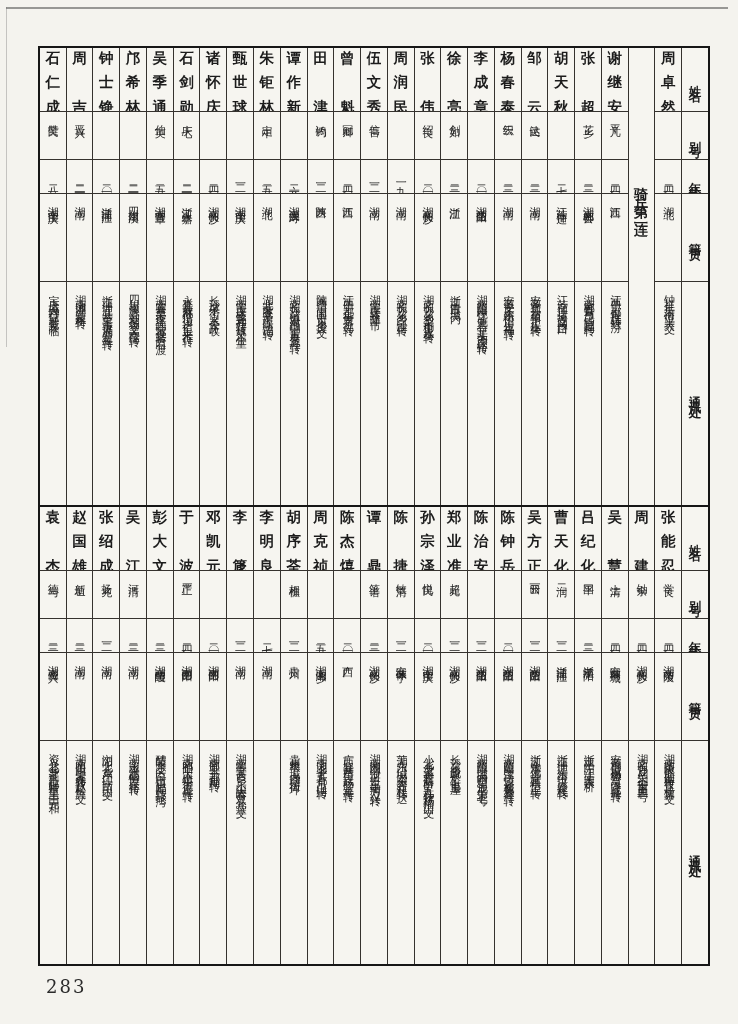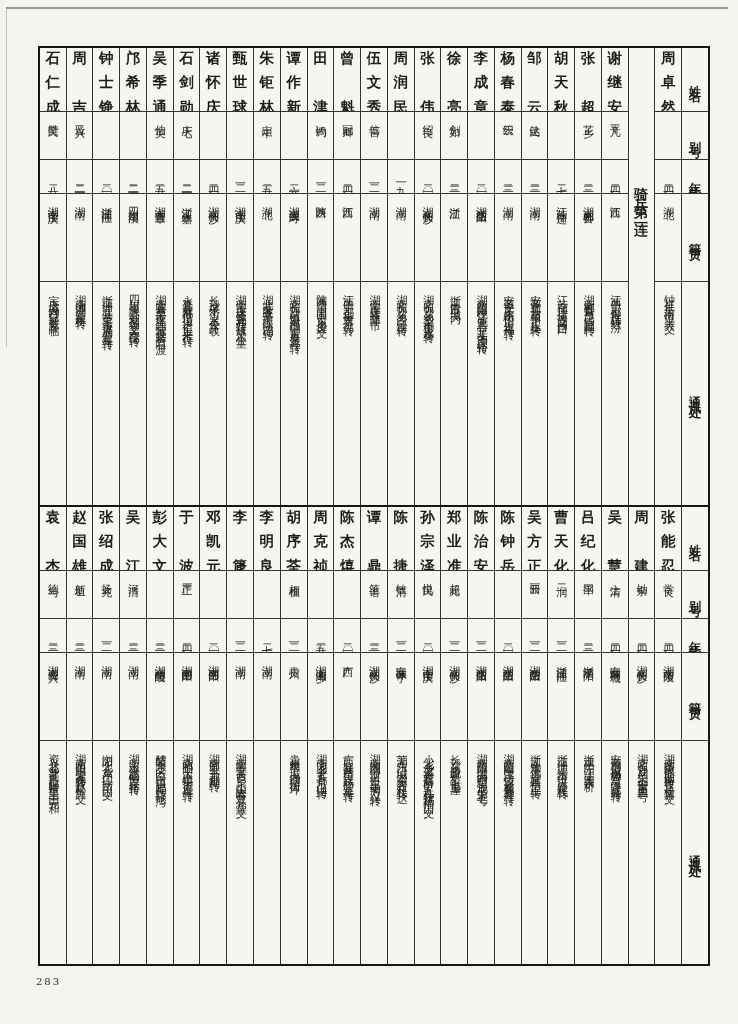--- a/index.html
+++ b/index.html
@@ -68,22 +68,22 @@
   .contact-text{font-size:11px;letter-spacing:3.5px;padding-top:4px;line-height:12.5px;}
 
   .header-cell{background:#f6f5f0;}
   .header-label{font-size:12.5px;font-weight:700;letter-spacing:5px;margin:auto 0;line-height:14px;}
 
   .divider-col{display:flex;flex-direction:column;}
   .divider-cell{flex:1;display:flex;justify-content:center;border-bottom:none;}
   .divider-text{font-size:14px;font-weight:700;letter-spacing:9px;padding-top:128px;line-height:16px;}
 
   .page-number{
-    position:absolute;left:36px;top:976px;
-    font-size:10px;letter-spacing:2px;color:#2a2a2a;
+    position:absolute;left:46px;top:976px;
+    font-size:18px;letter-spacing:2px;color:#2a2a2a;
     font-family:"DejaVu Serif","Liberation Serif",serif;
   }
 </style>
 </head>
 <body>
 
 <div class="page">
   <div class="scan-edge-top"></div>
   <div class="scan-edge-left"></div>
 

